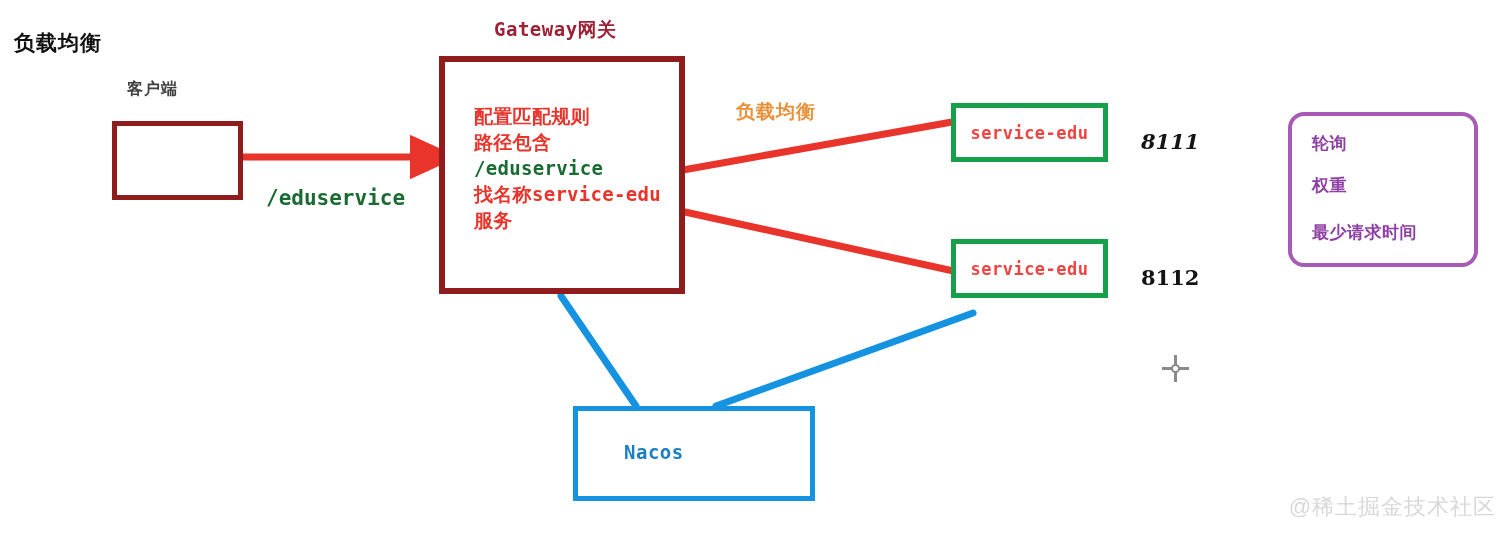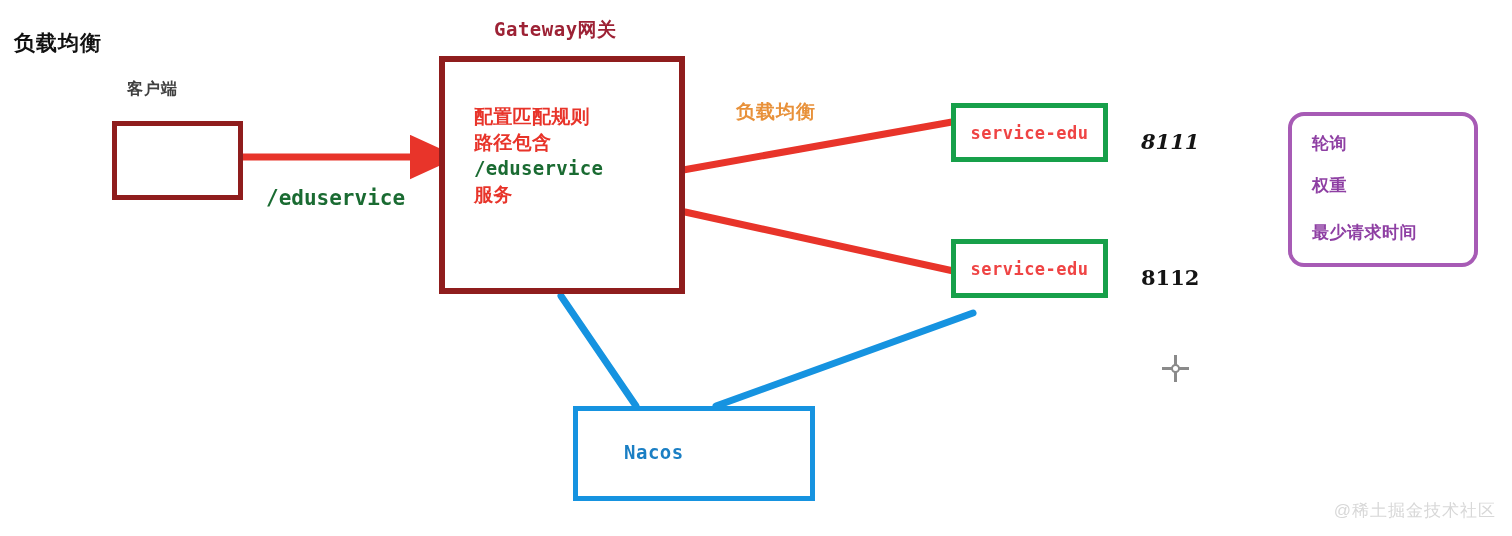--- a/index.html
+++ b/index.html
@@ -198,21 +198,21 @@
     border: 2px solid #8a8a8a;
     border-radius: 50%;
     background: #ffffff;
     box-sizing: border-box;
   }
   
   #watermark {
     position: absolute;
     right: 16px;
     bottom: 14px;
-    font-size: 17px;
+    font-size: 22px;
     color: #d8d8d8;
     letter-spacing: 1px;
     white-space: nowrap;
     margin-top: 36px;
   }
   svg.overlay {
     position: absolute;
     left: 0;
     top: 0;
     width: 1512px;
@@ -249,20 +249,21 @@
   <div id="box-client"></div>
 
   <div class="lbl" id="label-eduservice-path">/eduservice</div>
 
   <div class="lbl" id="label-gateway">Gateway网关</div>
   <div id="box-gateway"></div>
   <div id="gateway-text">
     <span class="g-red">配置匹配规则</span>
     <span class="g-red">路径包含</span>
     <span class="g-green">/eduservice</span>
+    <span class="g-red">找名称service-edu</span>
     <span class="g-red">服务</span>
   </div>
 
   <div class="lbl" id="label-lb-orange">负载均衡</div>
 
   <div class="svc-box" id="box-service-edu-1">
     <div class="svc-text">service-edu</div>
   </div>
   <div class="port-label" id="port-8111">8111</div>
 

